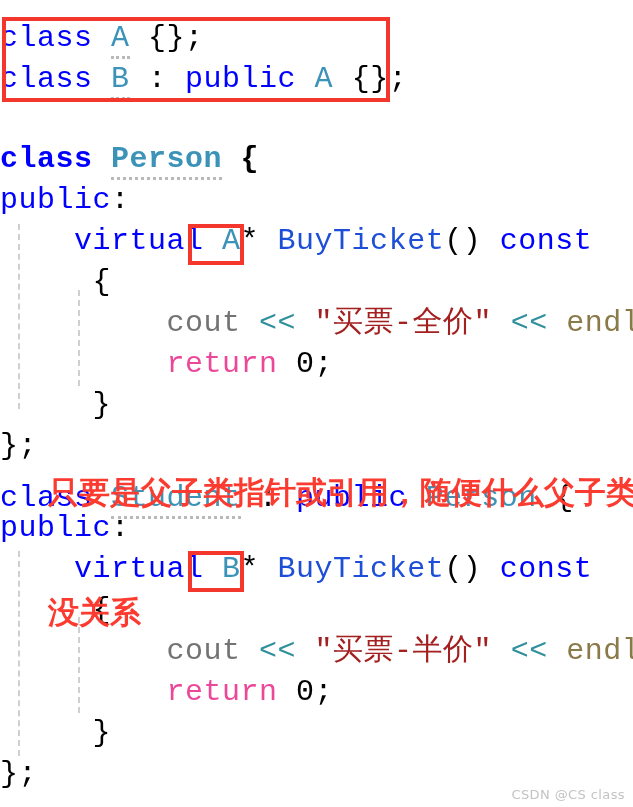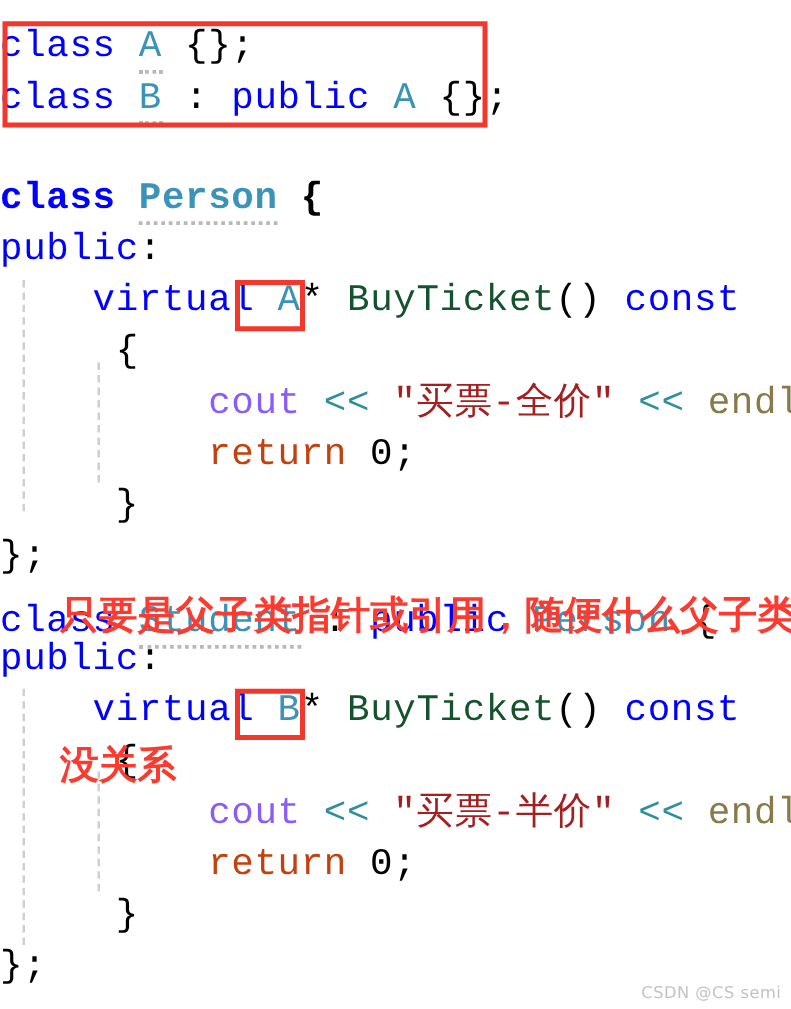--- a/index.html
+++ b/index.html
@@ -32,26 +32,26 @@
     font-size: 30px;
     font-family: "Liberation Mono", "DejaVu Sans Mono", monospace;
     white-space: pre;
     letter-spacing: 0.5px;
     color: #000000;
   }
 
   
   .kw      { color: #0000ff; }
   .type    { color: #3c93b8; }
-  .fn      { color: #14532d; }
+  .fn      { color: #1d4ed8; }
   .punct   { color: #000000; }
   .op      { color: #2f8f9d; }
   .str     { color: #a32020; }
-  .ret     { color: #c2410c; }
-  .std     { color: #8b5cf6; }
+  .ret     { color: #ec4899; }
+  .std     { color: #737373; }
   .ident   { color: #8a7a4a; }
 
   .dotted-name {
     border-bottom: 3px dotted #b9b9b9;
     padding-bottom: 1px;
   }
 
   
   .indent-guide {
     position: absolute;
@@ -127,15 +127,15 @@
       <div class="hl-box" style="left: 2px; top: 17px; width: 388px; height: 85px;"></div>
       <div class="hl-box" style="left: 188px; top: 224px; width: 56px; height: 41px;"></div>
       <div class="hl-box" style="left: 188px; top: 551px; width: 56px; height: 41px;"></div>
     </div>
 
   <div class="annotation" id="annotation-block" style="left: 48px; top: 392px;">
     <div>只要是父子类指针或引用，随便什么父子类都</div>
     <div>没关系</div>
   </div>
 
-  <div class="watermark">CSDN @CS semi</div>
+  <div class="watermark">CSDN @CS class</div>
 
 </div>
 
 </body></html>

